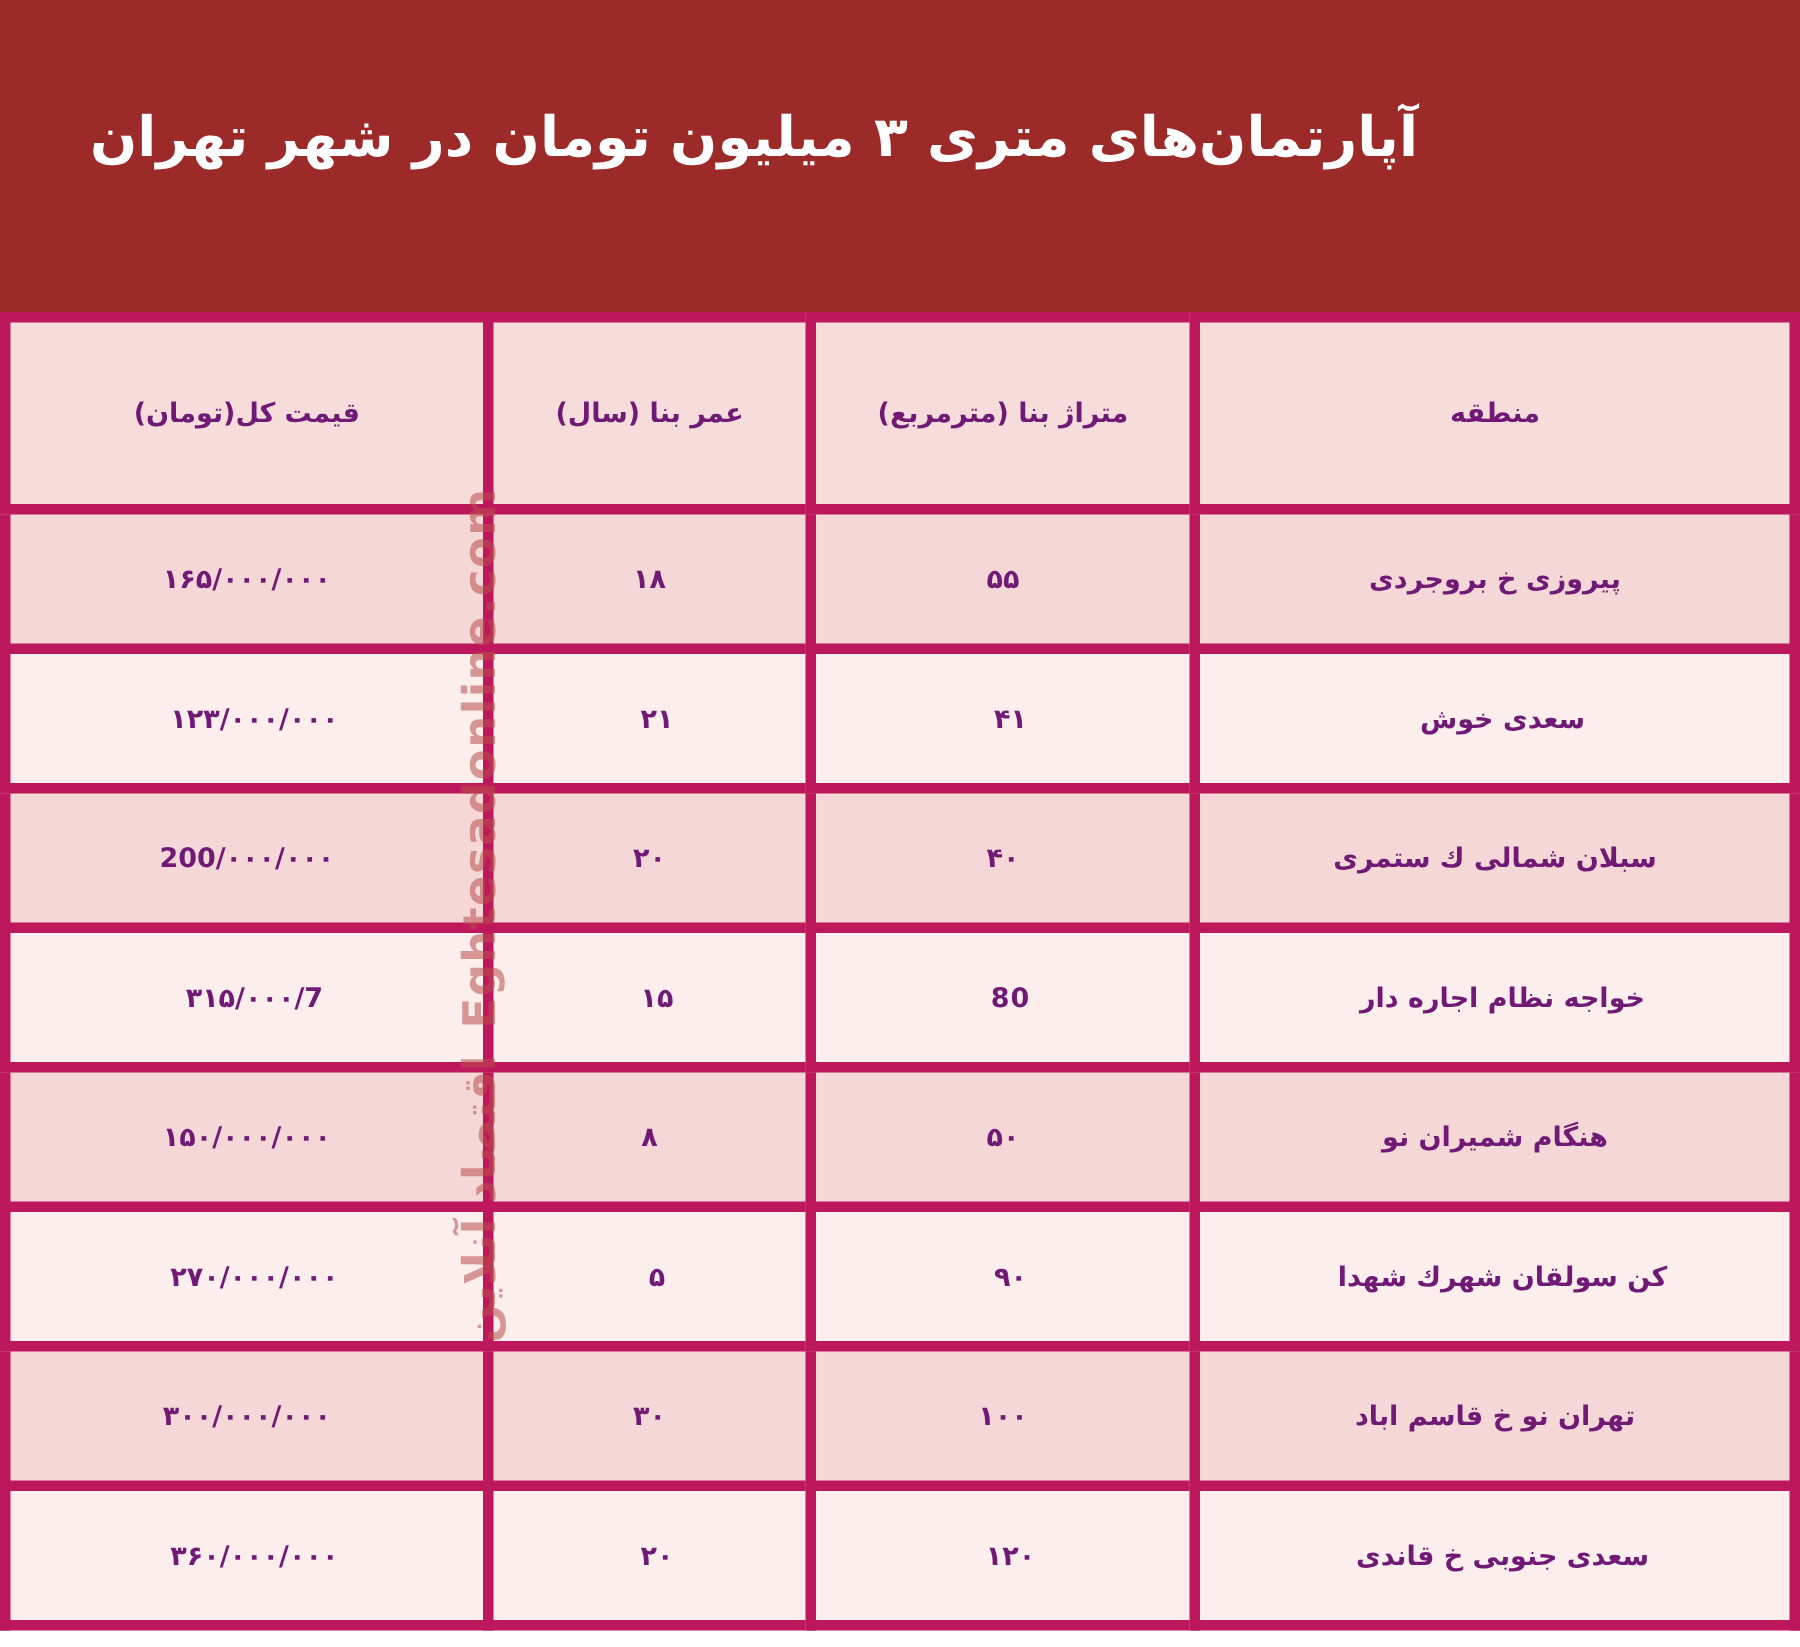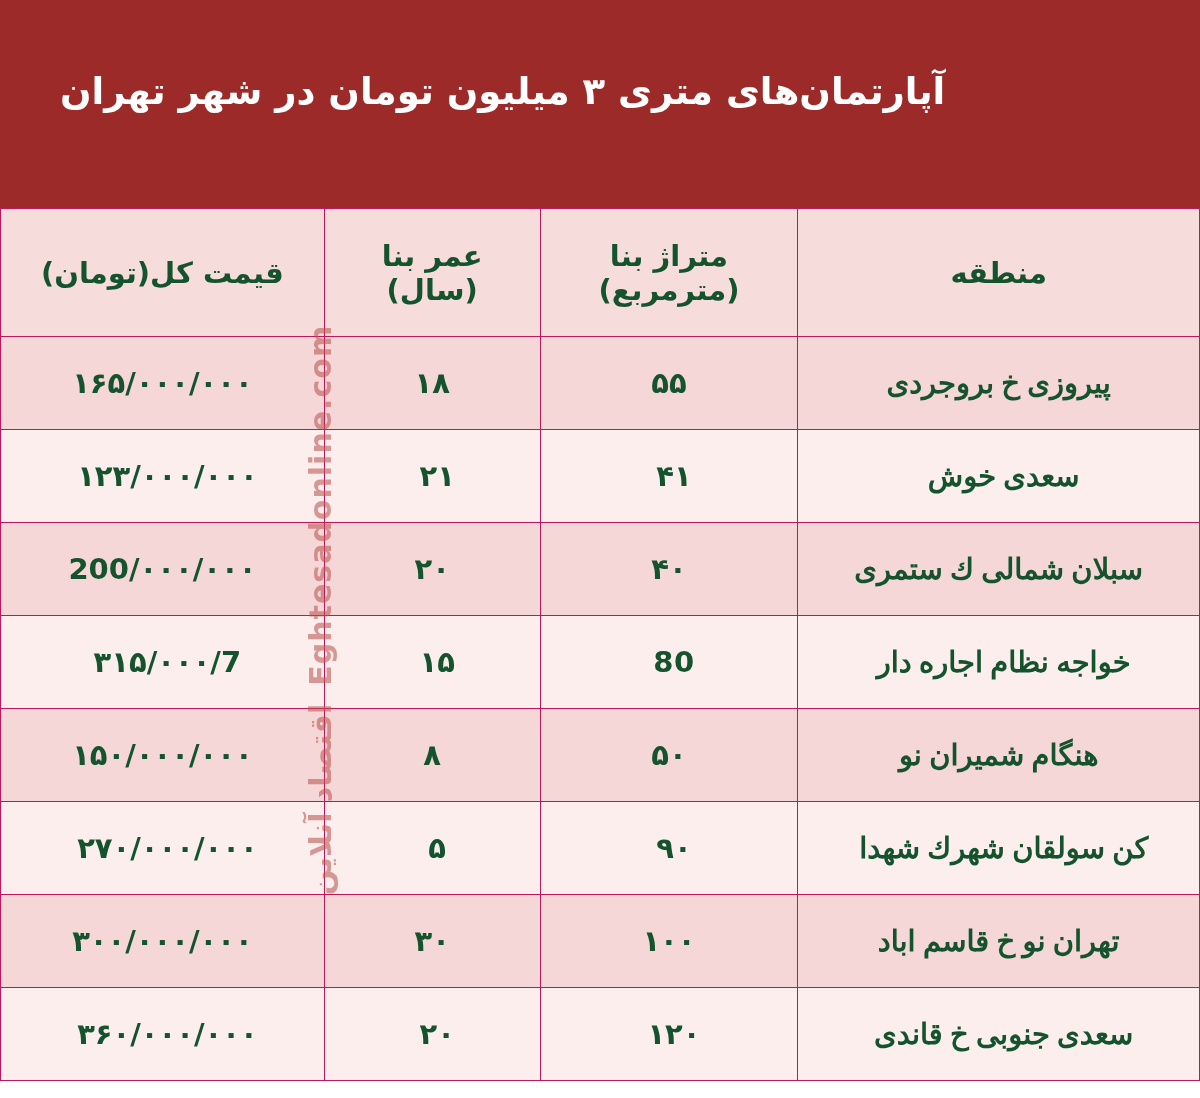--- a/index.html
+++ b/index.html
@@ -55,44 +55,44 @@
     table-layout: fixed;
     direction: rtl;
   }
   table.price-table col.c-area   { width: 33.5%; }
   table.price-table col.c-size   { width: 21.5%; }
   table.price-table col.c-age    { width: 18.0%; }
   table.price-table col.c-price  { width: 27.0%; }
 
   table.price-table th,
   table.price-table td {
-    border: 1px solid #be185d;
+    border: 7px solid #be185d;
     text-align: center;
     vertical-align: middle;
-    font-size: 29px;
-    color: #14532d;
+    font-size: 18px;
+    color: #701a75;
     font-weight: bold;
     padding: 0 10px;
     box-sizing: border-box;
   }
 
   thead th {
     height: 128px;
     background: #f6dcdb;
     font-size: 25px;
   }
 
   tbody tr.odd td  { background: #f4d7d6; }
   tbody tr.even td { background: #fbeeed; padding-left: 20px; }
 
   tbody td {
     height: 93px;
   }
 
-  td.area  { font-size: 25px; font-family: Liberation Serif, serif; }
+  td.area  { font-size: 25px; }
   td.num   { font-size: 27px; letter-spacing: 0.5px; }
   td.price { font-size: 27px; letter-spacing: 1px; }
 
   
   .watermark {
     position: absolute;
     right: 760px;
     top: 330px;
     width: 240px;
     height: 560px;

